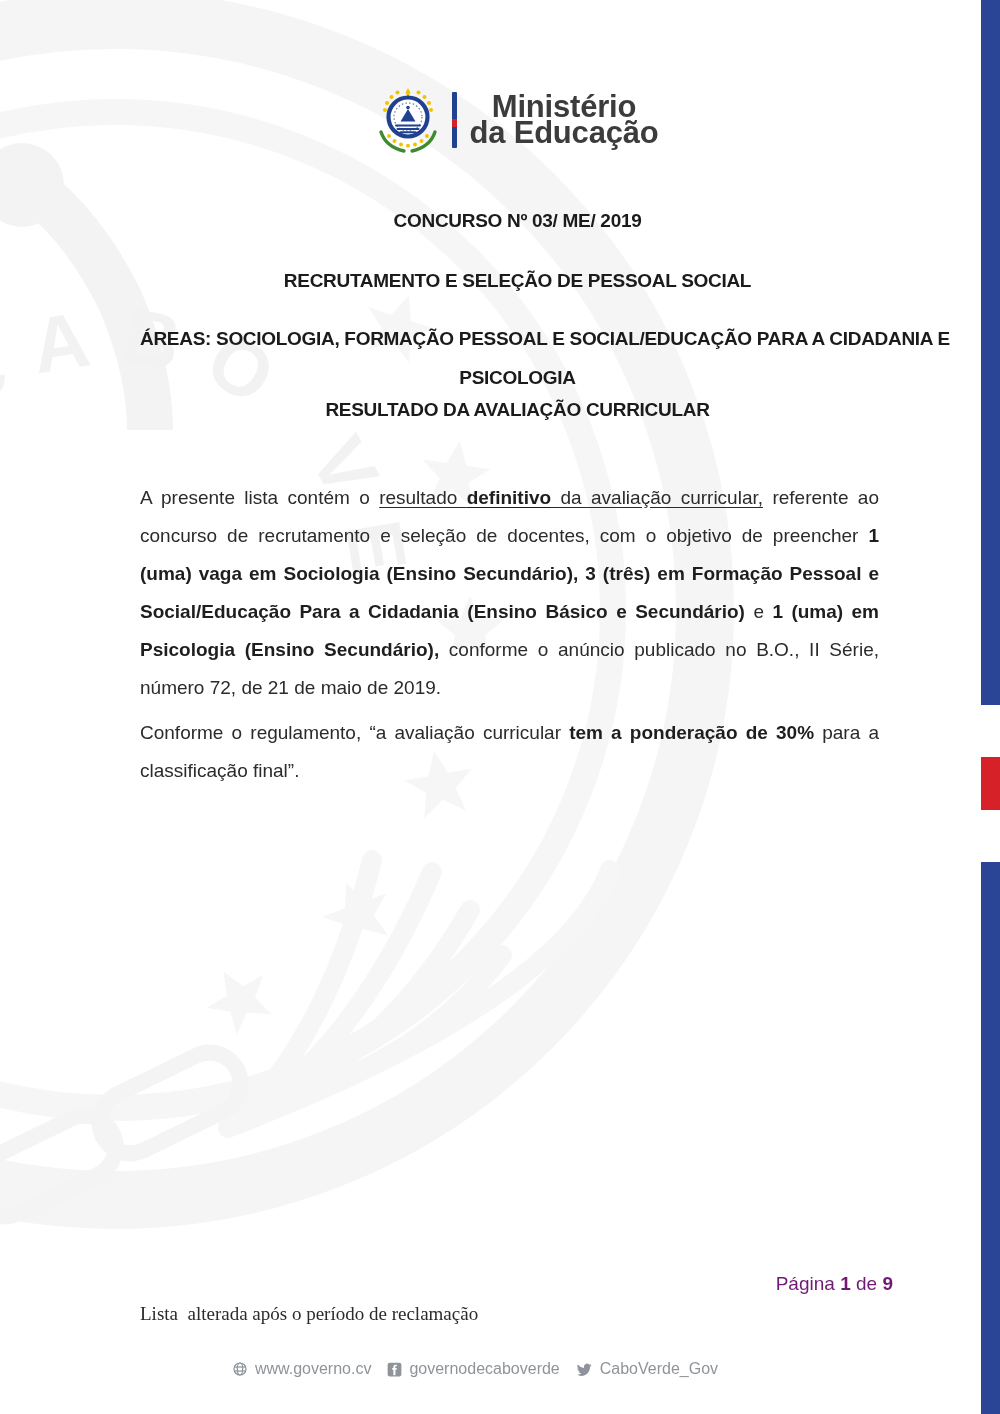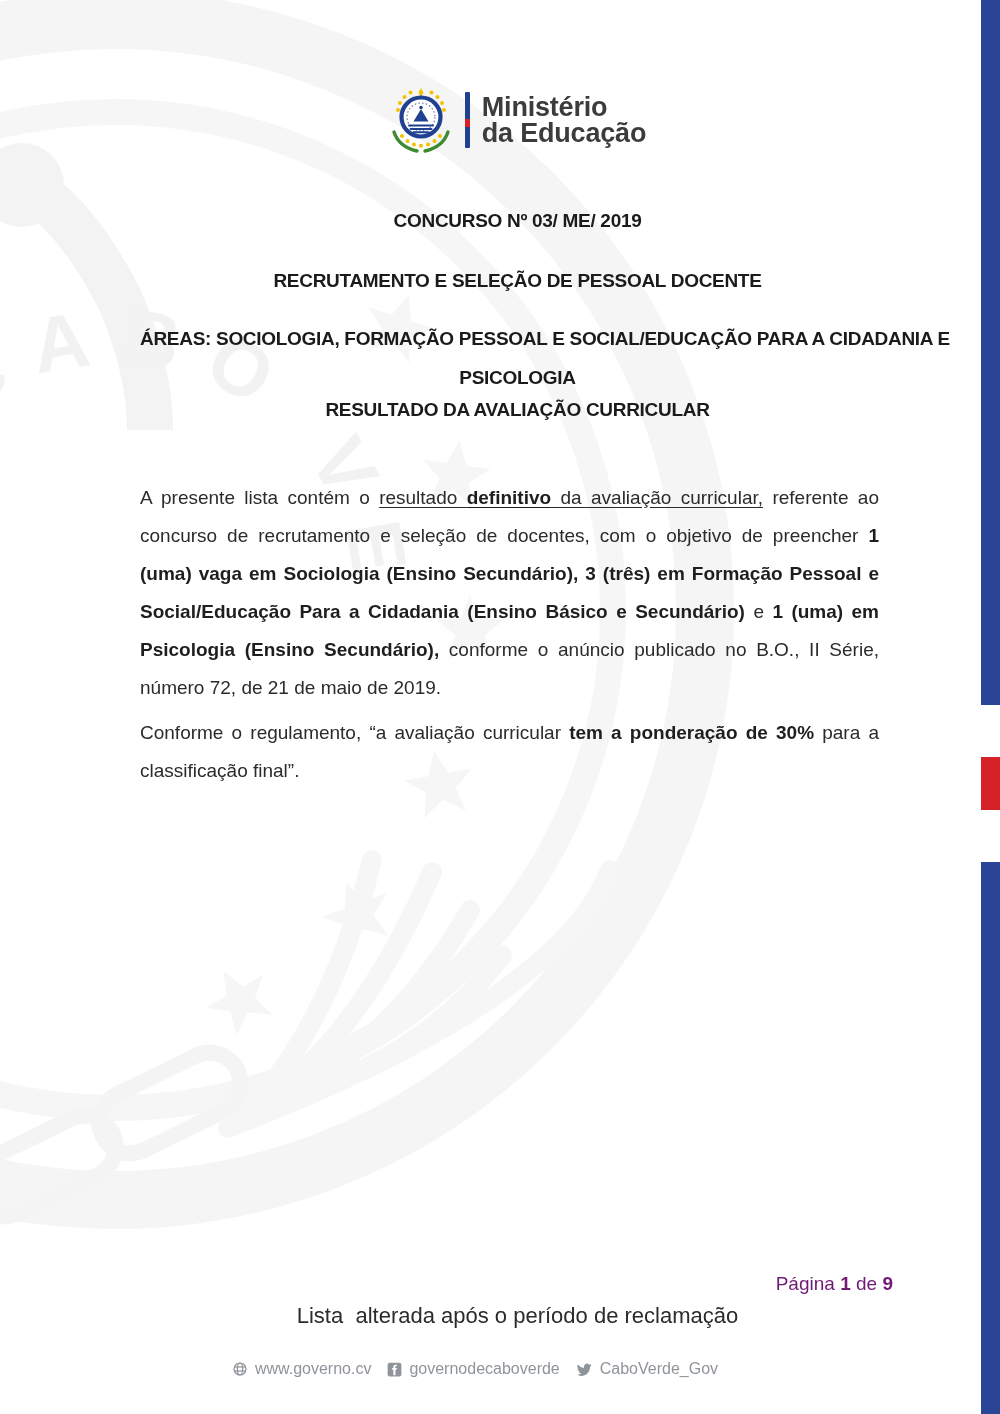--- a/index.html
+++ b/index.html
@@ -18,21 +18,21 @@
   .seg-blue-bottom{top:862px;height:552px;background:#2a4596;}
   
   .logo-row{
     position:absolute;left:140px;top:84px;width:755px;
     display:flex;justify-content:center;align-items:center;gap:12px;
   }
   .logo-divider{
     width:5px;height:56px;border-radius:1px;
     background:linear-gradient(to bottom,#20418f 0 48%,#d62128 48% 62%,#20418f 62% 100%);
   }
-  .logo-text{font-weight:700;font-size:27px;line-height:26px;color:#3c3c3c;letter-spacing:-0.2px;}
+  .logo-text{font-weight:700;font-size:31px;line-height:26px;color:#3c3c3c;letter-spacing:-0.2px;text-align:center;}
   
   .doc-heading{
     position:absolute;left:140px;width:755px;text-align:center;
     font-weight:700;font-size:19px;letter-spacing:-0.3px;color:#1b1b1b;white-space:nowrap;
   }
   .h-concurso{top:210px;}
   .h-recrutamento{top:270px;}
   .h-areas-1{top:328px;}
   .h-areas-2{top:367px;}
   .h-resultado{top:399px;}
@@ -43,22 +43,22 @@
   }
   .body-text p{margin:0 16px 7px 0;}
   .body-text .b{font-weight:700;color:#1e1e1e;}
   .body-text .u{text-decoration:underline;text-underline-offset:3px;}
   
   .page-number{
     position:absolute;right:107px;top:1273px;font-size:19px;color:#701a75;
   }
   .page-number .b{font-weight:700;}
   .footer-note{
-    position:absolute;left:140px;top:1303px;width:755px;text-align:center;
-    font-size:22px;color:#2b2b2b;white-space:pre;
+    position:absolute;left:140px;top:1303px;width:755px;text-align:left;
+    font-size:19px;color:#2b2b2b;white-space:pre;font-family:Liberation Serif, serif;
   }
   .social-row{
     position:absolute;left:0;top:1360px;width:950px;
     display:flex;justify-content:center;align-items:center;gap:16px;
     color:#8e949a;font-size:16px;
   }
   .social-item{display:flex;align-items:center;gap:7px;text-align:right;}
   .social-item svg{display:block;}
 </style>
 </head>
@@ -143,21 +143,21 @@
       </g>
     </svg>
     <div class="logo-divider"></div>
     <div class="logo-text">
       <div>Ministério</div>
       <div>da Educação</div>
     </div>
   </div>
 
   <div class="doc-heading h-concurso">CONCURSO Nº 03/ ME/ 2019</div>
-  <div class="doc-heading h-recrutamento">RECRUTAMENTO E SELEÇÃO DE PESSOAL DOCENTE</div>
+  <div class="doc-heading h-recrutamento">RECRUTAMENTO E SELEÇÃO DE PESSOAL SOCIAL</div>
   <div class="doc-heading h-areas-2">PSICOLOGIA</div>
   <div class="doc-heading h-areas-1">ÁREAS: SOCIOLOGIA, FORMAÇÃO PESSOAL E SOCIAL/EDUCAÇÃO PARA A CIDADANIA E</div>
   <div class="doc-heading h-resultado">RESULTADO DA AVALIAÇÃO CURRICULAR</div>
 
   <div class="body-text">
     <p><span>A presente lista contém o </span><span class="u">resultado </span><span class="b u">definitivo</span><span class="u"> da avaliação curricular,</span><span> referente ao concurso de recrutamento e seleção de docentes, com o objetivo de preencher </span><span class="b">1 (uma) vaga em Sociologia (Ensino Secundário), 3 (três) em Formação Pessoal e Social/Educação Para a Cidadania (Ensino Básico e Secundário)</span><span> e </span><span class="b">1 (uma) em Psicologia (Ensino Secundário),</span><span> conforme o anúncio publicado no B.O., II Série, número 72, de 21 de maio de 2019.</span></p>
     <p><span>Conforme o regulamento, “a avaliação curricular </span><span class="b">tem a ponderação de 30%</span><span> para a classificação final”.</span></p>
   </div>
 
   <div class="page-number"><span>Página </span><span class="b">1</span><span> de </span><span class="b">9</span></div>

